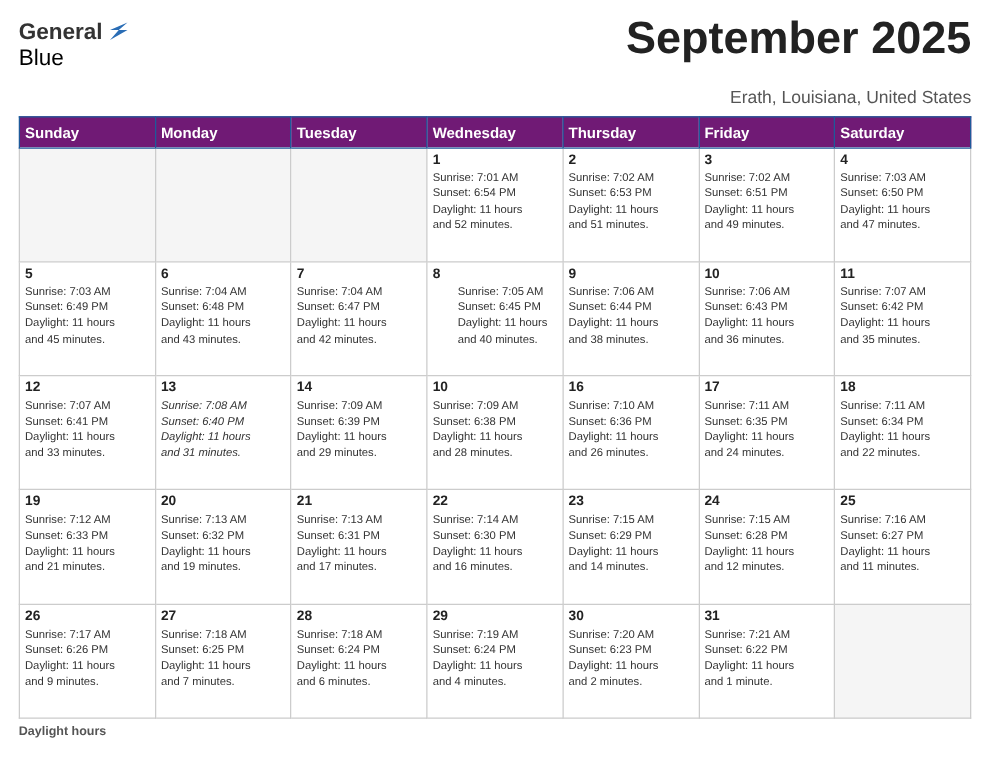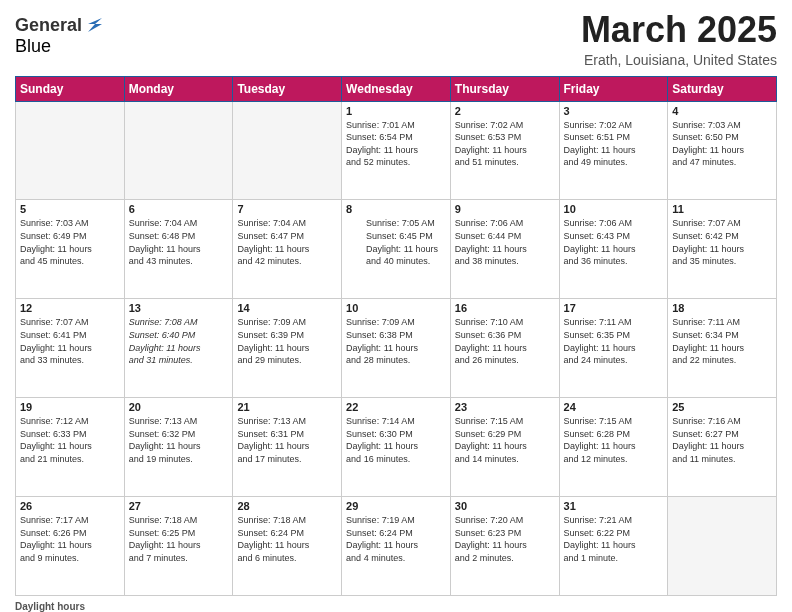--- a/index.html
+++ b/index.html
@@ -6,21 +6,21 @@
     body {
       font-family: Arial, sans-serif;
       background: #fff;
       width: 792px;
       height: 612px;
       overflow: hidden;
     }
     .page {
       width: 792px;
       height: 612px;
-      padding: 10px 15px 0 15px;
+      padding: 10px 15px 21px 15px;
       display: flex;
       flex-direction: column;
     }
     .header {
       display: flex;
       justify-content: space-between;
       align-items: flex-start;
       margin-bottom: 8px;
     }
     .logo {
@@ -35,31 +35,31 @@
     }
     .month-title {
       font-size: 36px;
       font-weight: bold;
       color: #222;
       line-height: 1.1;
     }
     .location {
       font-size: 14px;
       color: #555;
-      margin-top: 2px;
+      margin-top: 19px;
     }
     .calendar {
       flex: 1;
       border: 1px solid #ccc;
       border-collapse: collapse;
       width: 100%;
       table-layout: fixed;
     }
     .calendar th {
-      background-color: #be185d;
+      background-color: #701a75;
       color: #fff;
       font-size: 12px;
       font-weight: bold;
       padding: 5px 4px;
       border: 1px solid #1e5a9a;
       text-align: left;
     }
     .calendar td {
       vertical-align: top;
       border: 1px solid #ccc;
@@ -103,21 +103,21 @@
           <svg width="22" height="22" viewBox="0 0 22 22" style="margin-left:2px;">
             <polygon points="4,18 18,10 11,10 18,4 4,10 11,10" fill="#2a6db5"></polygon>
           </svg>
         </div>
         <div>
           <span class="logo-blue" style="font-size:18px;font-weight:normal;color:#000000;">Blue</span>
         </div>
       </div>
     </div>
     <div class="title-block">
-      <div class="month-title">March 2025</div>
+      <div class="month-title">September 2025</div>
       <div class="location">Erath, Louisiana, United States</div>
     </div>
   </div>
 
   <table class="calendar">
     <thead>
       <tr>
       <th>Sunday</th>
           <th>Monday</th>
           <th>Tuesday</th>

